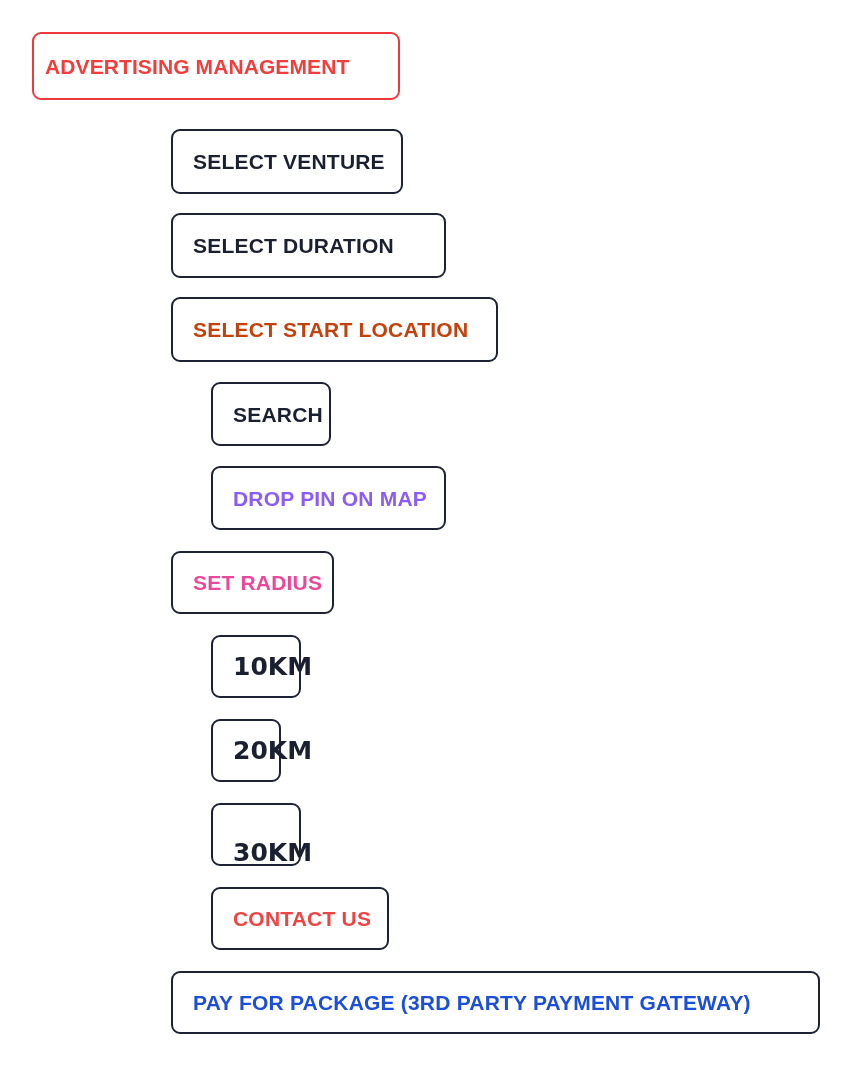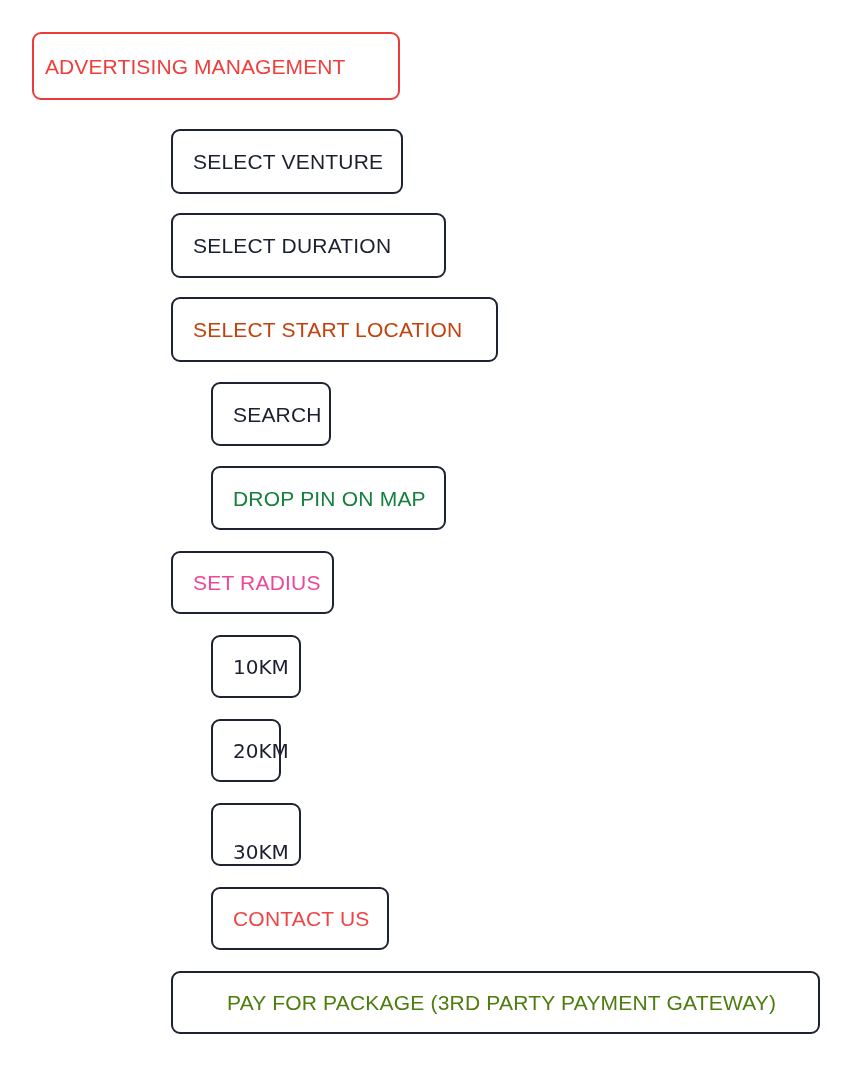--- a/index.html
+++ b/index.html
@@ -31,21 +31,21 @@
     align-items: center;
     background: #ffffff;
     border-style: solid;
     border-width: 2.5px;
     border-radius: 9px;
     padding: 0 11px;
     white-space: nowrap;
   }
 
   .node .label {
-    font-weight: normal;
+    font-weight: bold;
     letter-spacing: 0.2px;
     line-height: 1;
     text-transform: uppercase;
   }
 
   
   .node.title-node {
     border-color: #ed3b3b;
     border-width: 2.5px;
     border-radius: 9px;
@@ -62,21 +62,21 @@
     padding-left: 20px;
   }
   .node.dark-node .label {
     color: #1b2030;
     font-size: 21px;
   }
 
   
   .node.numeric .label {
     font-family: "DejaVu Sans", sans-serif;
-    font-size: 20px;
+    font-size: 25px;
     letter-spacing: 0px;
   }
 
   
 </style>
 </head>
 <body>
 
 <div id="canvas">
 
@@ -91,35 +91,35 @@
       <div class="node dark-node" style="left: 171px; top: 213px; width: 275px; height: 65px; border-color: rgb(30, 35, 51);">
         <span class="label" style="color: rgb(27, 32, 48);">SELECT DURATION</span>
       </div>
       <div class="node dark-node" style="left: 171px; top: 297px; width: 327px; height: 65px; border-color: rgb(30, 35, 51);">
         <span class="label" style="color: #c2410c;">SELECT START LOCATION</span>
       </div>
       <div class="node dark-node" style="left: 211px; top: 382px; width: 120px; height: 64px; border-color: rgb(30, 35, 51);">
         <span class="label" style="color: rgb(27, 32, 48);">SEARCH</span>
       </div>
       <div class="node dark-node" style="left: 211px; top: 466px; width: 235px; height: 64px; border-color: rgb(30, 35, 51);">
-        <span class="label" style="color: #15803d; text-align: center;">DROP PIN ON MAP</span>
+        <span class="label" style="color: #8b5cf6; text-align: center;">DROP PIN ON MAP</span>
       </div>
       <div class="node dark-node" style="left: 171px; top: 551px; width: 163px; height: 63px; border-color: rgb(30, 35, 51);">
         <span class="label" style="color: #ec4899;">SET RADIUS</span>
       </div>
       <div class="node dark-node numeric" style="left: 211px; top: 635px; width: 90px; height: 63px; border-color: rgb(30, 35, 51);">
         <span class="label" style="color: rgb(27, 32, 48);">10KM</span>
       </div>
       <div class="node dark-node numeric" style="left: 211px; top: 719px; width: 70px; height: 63px; border-color: rgb(30, 35, 51);">
         <span class="label" style="color: rgb(27, 32, 48);">20KM</span>
       </div>
       <div class="node dark-node numeric" style="left: 211px; top: 803px; width: 90px; height: 63px; border-color: rgb(30, 35, 51);">
         <span class="label" style="color: rgb(27, 32, 48); margin-top: 35px;">30KM</span>
       </div>
       <div class="node dark-node" style="left: 211px; top: 887px; width: 178px; height: 63px; border-color: rgb(30, 35, 51);">
         <span class="label" style="color: #ef4444;">CONTACT US</span>
       </div>
       <div class="node dark-node" style="left: 171px; top: 971px; width: 649px; height: 63px; border-color: rgb(30, 35, 51);">
-        <span class="label" style="color: #4d7c0f; margin-left: 34px;">PAY FOR PACKAGE (3RD PARTY PAYMENT GATEWAY)</span>
+        <span class="label" style="color: #1d4ed8;">PAY FOR PACKAGE (3RD PARTY PAYMENT GATEWAY)</span>
       </div>
     </div>
 
 </div>
 
 </body></html>

